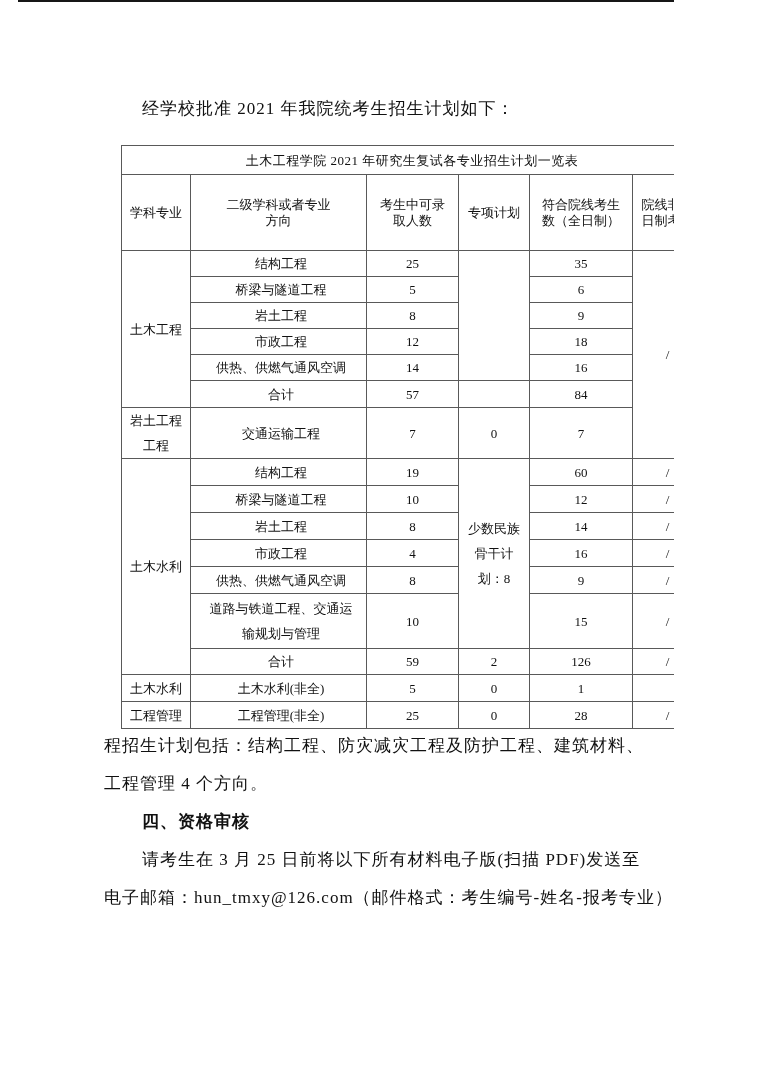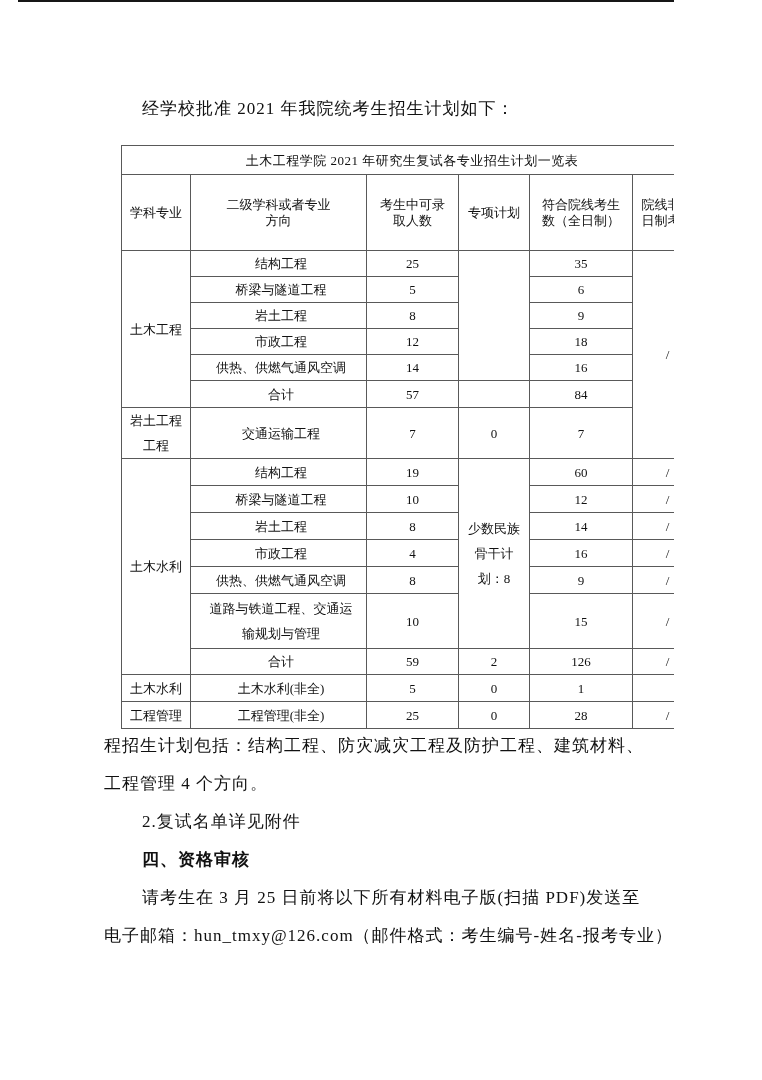--- a/index.html
+++ b/index.html
@@ -219,19 +219,18 @@
       <td>0</td>
       <td>28</td>
       <td>/</td>
     </tr>
   </tbody>
     </table>
 
   <div class="after">
     <div>程招生计划包括：结构工程、防灾减灾工程及防护工程、建筑材料、</div>
     <div>工程管理 4 个方向。</div>
-    <div class="indent">2.复试名单详见附件</div>
     <div class="indent bold">四、资格审核</div>
     <div class="indent">请考生在 3 月 25 日前将以下所有材料电子版(扫描 PDF)发送至</div>
     <div>电子邮箱：hun_tmxy@126.com（邮件格式：考生编号-姓名-报考专业）</div>
   </div>
 
 </div>
 
 </body></html>

